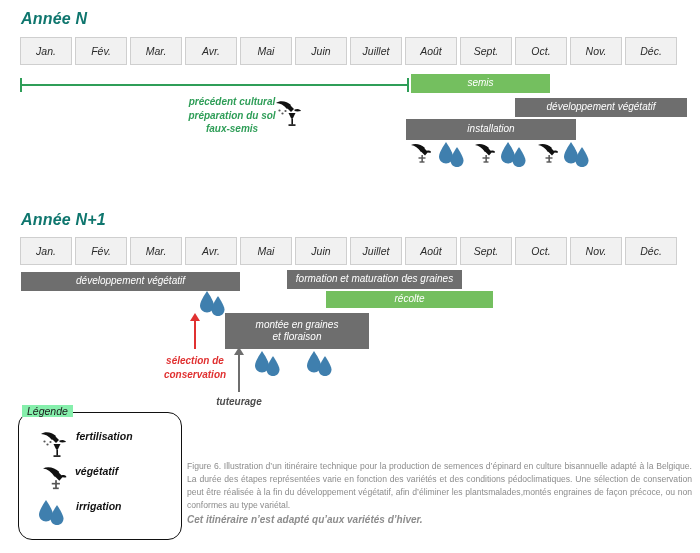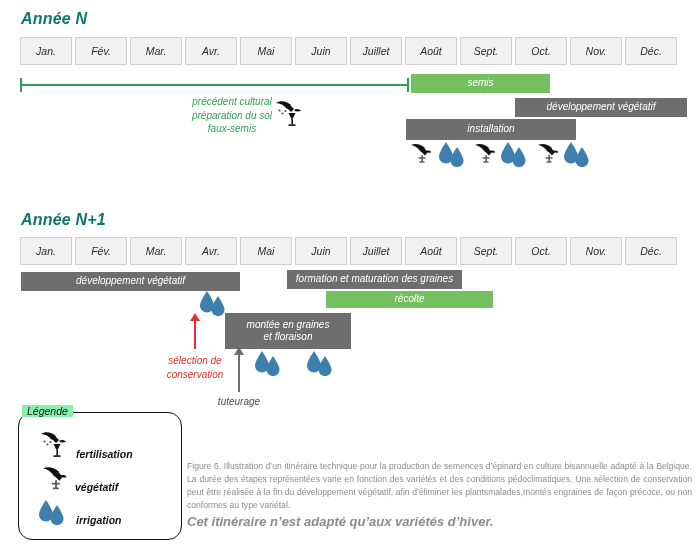--- a/index.html
+++ b/index.html
@@ -78,20 +78,21 @@
   }
 
   
   .note {
     position: absolute;
     font-style: italic;
     font-size: 10px;
     line-height: 1.35;
     text-align: center;
     white-space: pre-line;
+    font-weight: bold;
   }
   .note.green { color: #2f9e58; }
   .note.red   { color: #e03131; }
   .note.gray  { color: #4d4d4d; }
 
   
   .arrow-shaft { position: absolute; width: 2px; }
   .arrow-head  {
     position: absolute;
     width: 0; height: 0;
@@ -123,21 +124,21 @@
     top: 405px;
     background: #86efac;
     padding: 0 5px;
     font-style: italic;
     font-size: 10.5px;
     color: #1a1a1a;
   }
   .legend-item {
     position: absolute;
     display: flex;
-    align-items: flex-end;
+    align-items: flex-start;
   }
   .legend-label {
     font-style: italic;
     font-weight: bold;
     font-size: 10.5px;
     color: #111;
     margin-left: 8px;
     white-space: nowrap;
   }
 
@@ -150,21 +151,21 @@
     font-size: 8.6px;
     line-height: 1.5;
     color: #8c8c8c;
     text-align: justify;
   }
   .caption-bold {
     position: absolute;
     left: 187px;
     top: 514px;
     width: 505px;
-    font-size: 13px;
+    font-size: 10px;
     font-style: italic;
     font-weight: bold;
     color: #8c8c8c;
   }
 </style>
 </head>
 <body>
 
 <div class="year-title abs" style="left:21px; top:10px;">Année N</div>
 
@@ -276,21 +277,21 @@
     <div class="month-cell">Nov.</div>
     <div class="month-cell">Déc.</div>
   </div>
 
 <div class="bar gray" style="left:21px; top:272px; width:219px; height:19px;">développement végétatif</div>
 
 <div class="bar gray" style="left:287px; top:270px; width:175px; height:19px;">formation et maturation des graines</div>
 
 <div class="bar green" style="left:326px; top:291px; width:167px; height:17px;">récolte</div>
 
-<div class="bar gray" style="left:225px; top:313px; width:126px; height:36px;">
+<div class="bar gray" style="left:225px; top:313px; width:144px; height:36px;">
   <span style="white-space:pre-line;">montée en graines
 et floraison</span>
 </div>
 
 <span class="icon" style="left:199px; top:291px;">
   <svg width="30" height="26" viewBox="0 0 30 26">
     <path d="M8 0 C8 0, 1 10, 1 14.5 C1 18.5, 4.2 21.5, 8 21.5 C11.8 21.5, 15 18.5, 15 14.5 C15 10, 8 0, 8 0 Z" fill="#3f7fae"></path>
     <path d="M19 5 C19 5, 12.5 14.5, 12.5 18.5 C12.5 22.3, 15.4 25, 19 25 C22.6 25, 25.5 22.3, 25.5 18.5 C25.5 14.5, 19 5, 19 5 Z" fill="#3f7fae"></path>
   </svg>
 </span>

